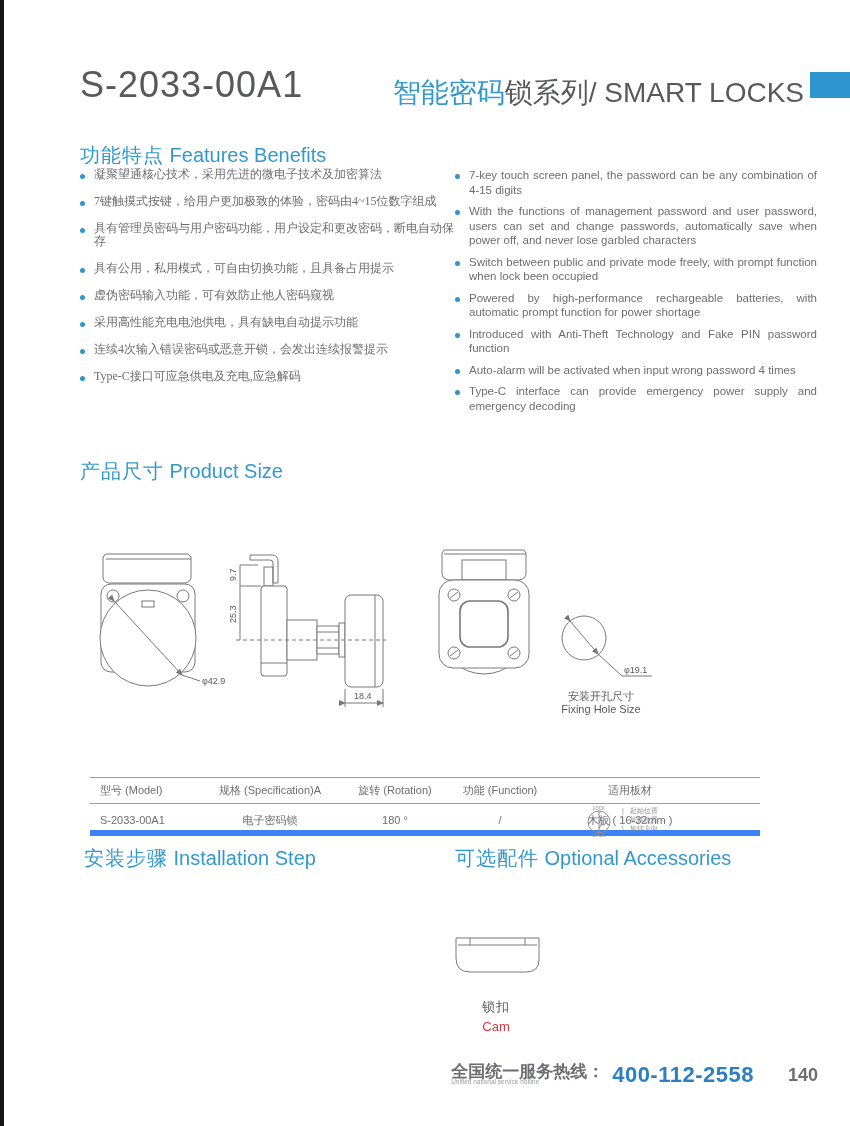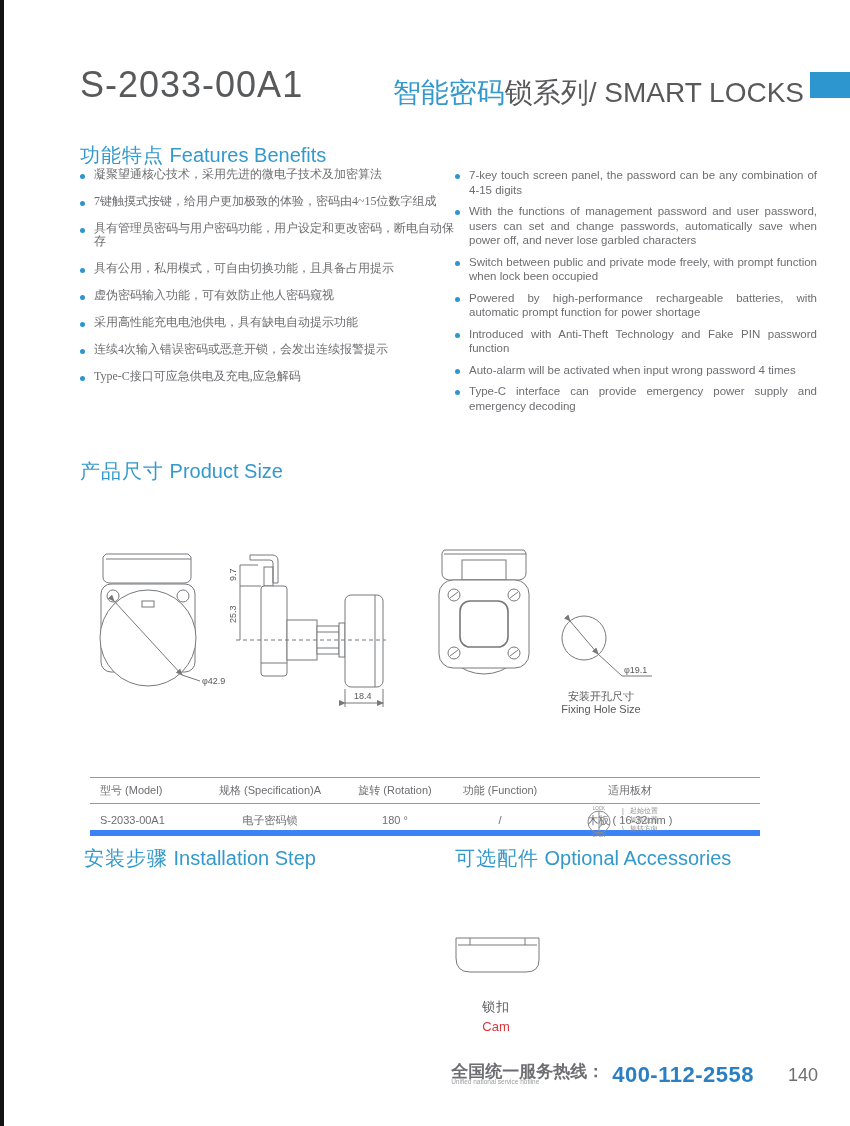--- a/index.html
+++ b/index.html
@@ -66,21 +66,21 @@
   .cam-label { position:absolute; left:446px; top:998px; width:100px; text-align:center; }
   .cam-label .cn { font-size:13px; color:#58595b; letter-spacing:1px; }
   .cam-label .en { font-size:13px; color:#d9363e; margin-top:3px; }
 
   
   .footer { position:absolute; right:32px; top:1062px; display:flex; align-items:center; }
   .hotline { text-align:left; margin-right:8px; }
   .hotline .cn { font-size:17px; font-weight:bold; color:#6d6e71; line-height:13px; }
   .hotline .en { font-size:6.5px; color:#9b9c9e; line-height:8px; }
   .phone { font-size:22px; font-weight:bold; color:#2b7fc3; letter-spacing:0.5px; margin-right:34px; }
-  .page-num { font-size:18px; font-weight:normal; color:#6d6e71; }
+  .page-num { font-size:18px; font-weight:bold; color:#6d6e71; }
 </style>
 </head>
 <body>
 
 <div class="page">
   <div class="spine"></div>
 
   <div class="model-title">S-2033-00A1</div>
   <div class="series-line">
     <span class="hl">智能密码</span><span class="rest">锁系列/ SMART LOCKS</span>

